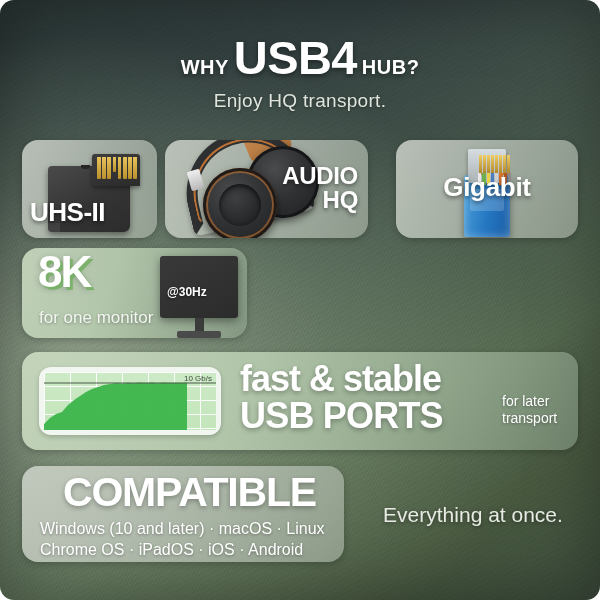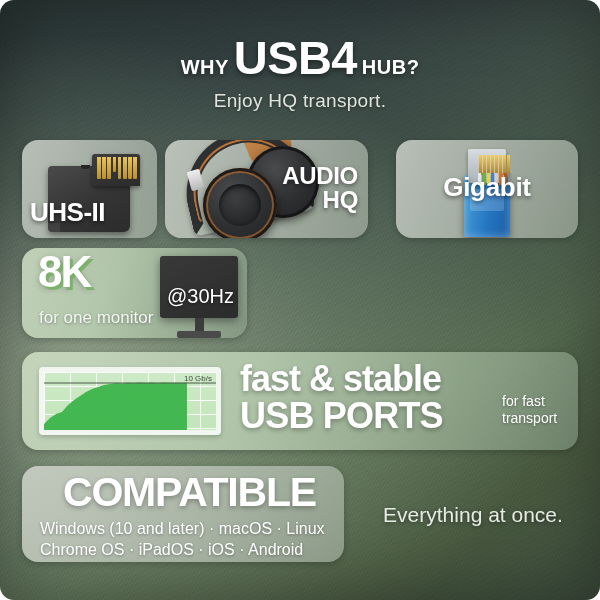--- a/index.html
+++ b/index.html
@@ -121,41 +121,41 @@
            letter-spacing:-2px; line-height:1; z-index:3;}
   .bigres.green{ text-shadow:3px 3px 0 rgba(116,176,99,.85), 0 2px 6px rgba(0,0,0,.25);}
   .bigres.orange{ text-shadow:3px 3px 0 rgba(232,150,40,.9), 0 2px 6px rgba(0,0,0,.25);}
   .ressub{ position:absolute; left:17px; bottom:10px; font-size:17px; color:#f2f5f0; font-weight:300;
            text-shadow:0 1px 3px rgba(0,0,0,.35); z-index:3;}
   .mon{ position:absolute; z-index:2;}
   .mon .screen{ position:absolute; inset:0 0 auto 0; background:linear-gradient(150deg,#393939,#2b2b2b);
     border-radius:3px; box-shadow:0 3px 8px rgba(0,0,0,.4); }
   .mon .neck{ position:absolute; left:50%; background:#3b3b3b;}
   .mon .foot{ position:absolute; left:50%; background:#4a4a4a; border-radius:2px;}
-  .hz{ position:absolute; color:#fff; font-size:20px; font-weight:400; z-index:4;
+  .hz{ position:absolute; color:#fff; font-size:12px; font-weight:700; z-index:4;
        text-shadow:0 1px 3px rgba(0,0,0,.6); }
   #mon8{ left:138px; top:8px; width:78px; height:62px;}
   #mon8 .screen{ height:62px;}
   #mon8 .neck{ width:9px; height:14px; top:62px; margin-left:-4.5px;}
   #mon8 .foot{ width:44px; height:7px; top:75px; margin-left:-22px;}
   #hz8{ left:145px; top:37px;}
   #mon4a{ left:120px; top:3px; width:86px; height:64px;}
   #mon4a .screen{ height:64px;}
   #mon4a .neck{ width:9px; height:15px; top:64px; margin-left:-4.5px;}
   #mon4a .foot{ width:46px; height:7px; top:78px; margin-left:-23px;}
   #hz4a{ left:126px; top:36px;}
   #mon4b{ left:196px; top:31px; width:110px; height:62px; z-index:5;}
   #mon4b .screen{ height:62px;}
   #mon4b .neck{ width:9px; height:14px; top:62px; margin-left:-4.5px;}
   #hz4b{ left:204px; top:64px; z-index:6;}
 
   
   #card-fast{ left:22px; top:352px; width:556px; height:98px; }
   .graph{ position:absolute; left:17px; top:15px; width:182px; height:68px;
-    background:#f2f6f0; padding:5px; border-radius:4px; box-shadow:0 2px 5px rgba(0,0,0,.2); z-index:3;}
+    background:#f2f6f0; padding:5px; border-radius:12px; box-shadow:0 2px 5px rgba(0,0,0,.2); z-index:3;}
   .graph .inner{ position:relative; width:100%; height:100%; overflow:hidden;
     background:linear-gradient(#cdeac6,#c3e5bb);}
   .graph .grid{ position:absolute; inset:0;
     background-image:
       repeating-linear-gradient(to right, rgba(255,255,255,.9) 0 1px, transparent 1px 26px),
       repeating-linear-gradient(to bottom, rgba(255,255,255,.9) 0 1px, transparent 1px 14px);}
   .graph svg{ position:absolute; inset:0; width:100%; height:100%;}
   .graph .gbs{ position:absolute; right:4px; top:2px; font-size:8px; color:#3c4a3c; z-index:4;
                font-family:"Liberation Sans", sans-serif;}
   #fast-text{ position:absolute; left:218px; top:9px; z-index:3; }
@@ -287,21 +287,21 @@
             <line x1="0" y1="11" x2="172" y2="11" stroke="#4b5a4b" stroke-width="1.2"></line>
           </svg>
           <div class="gbs">10 Gb/s</div>
         </div>
       </div>
       <div id="fast-text">
         <div class="fastline1">fast &amp; stable</div>
         <div class="fastline2">USB PORTS</div>
       </div>
       <div class="fastnote">
-        <div>for fast</div>
+        <div>for later</div>
         <div>transport</div>
       </div>
     </div>
   </div>
 
   <div class="card" id="card-compat">
     <div class="plate"></div>
     <div class="body">
       <div class="compat-title">COMPATIBLE</div>
       <div class="compat-list">

